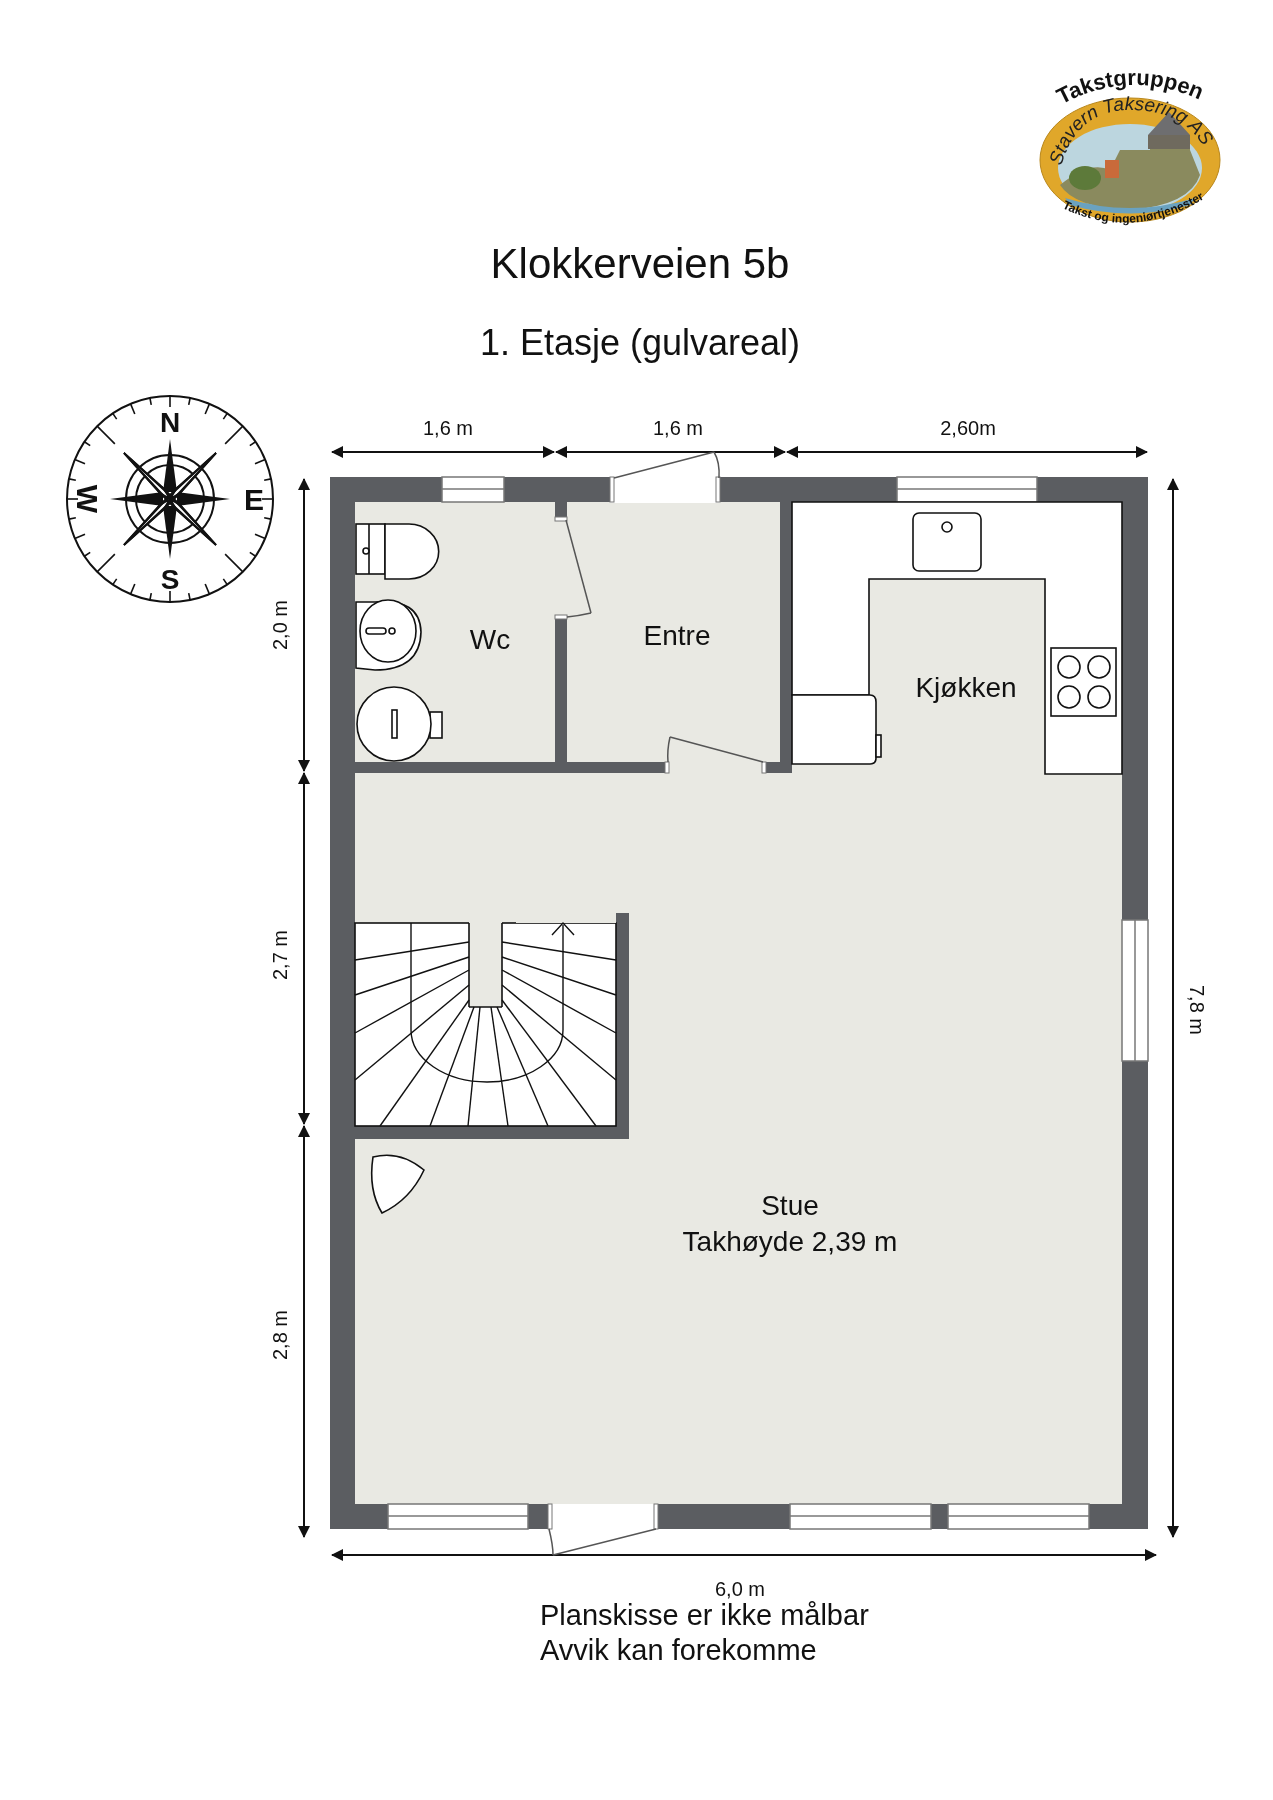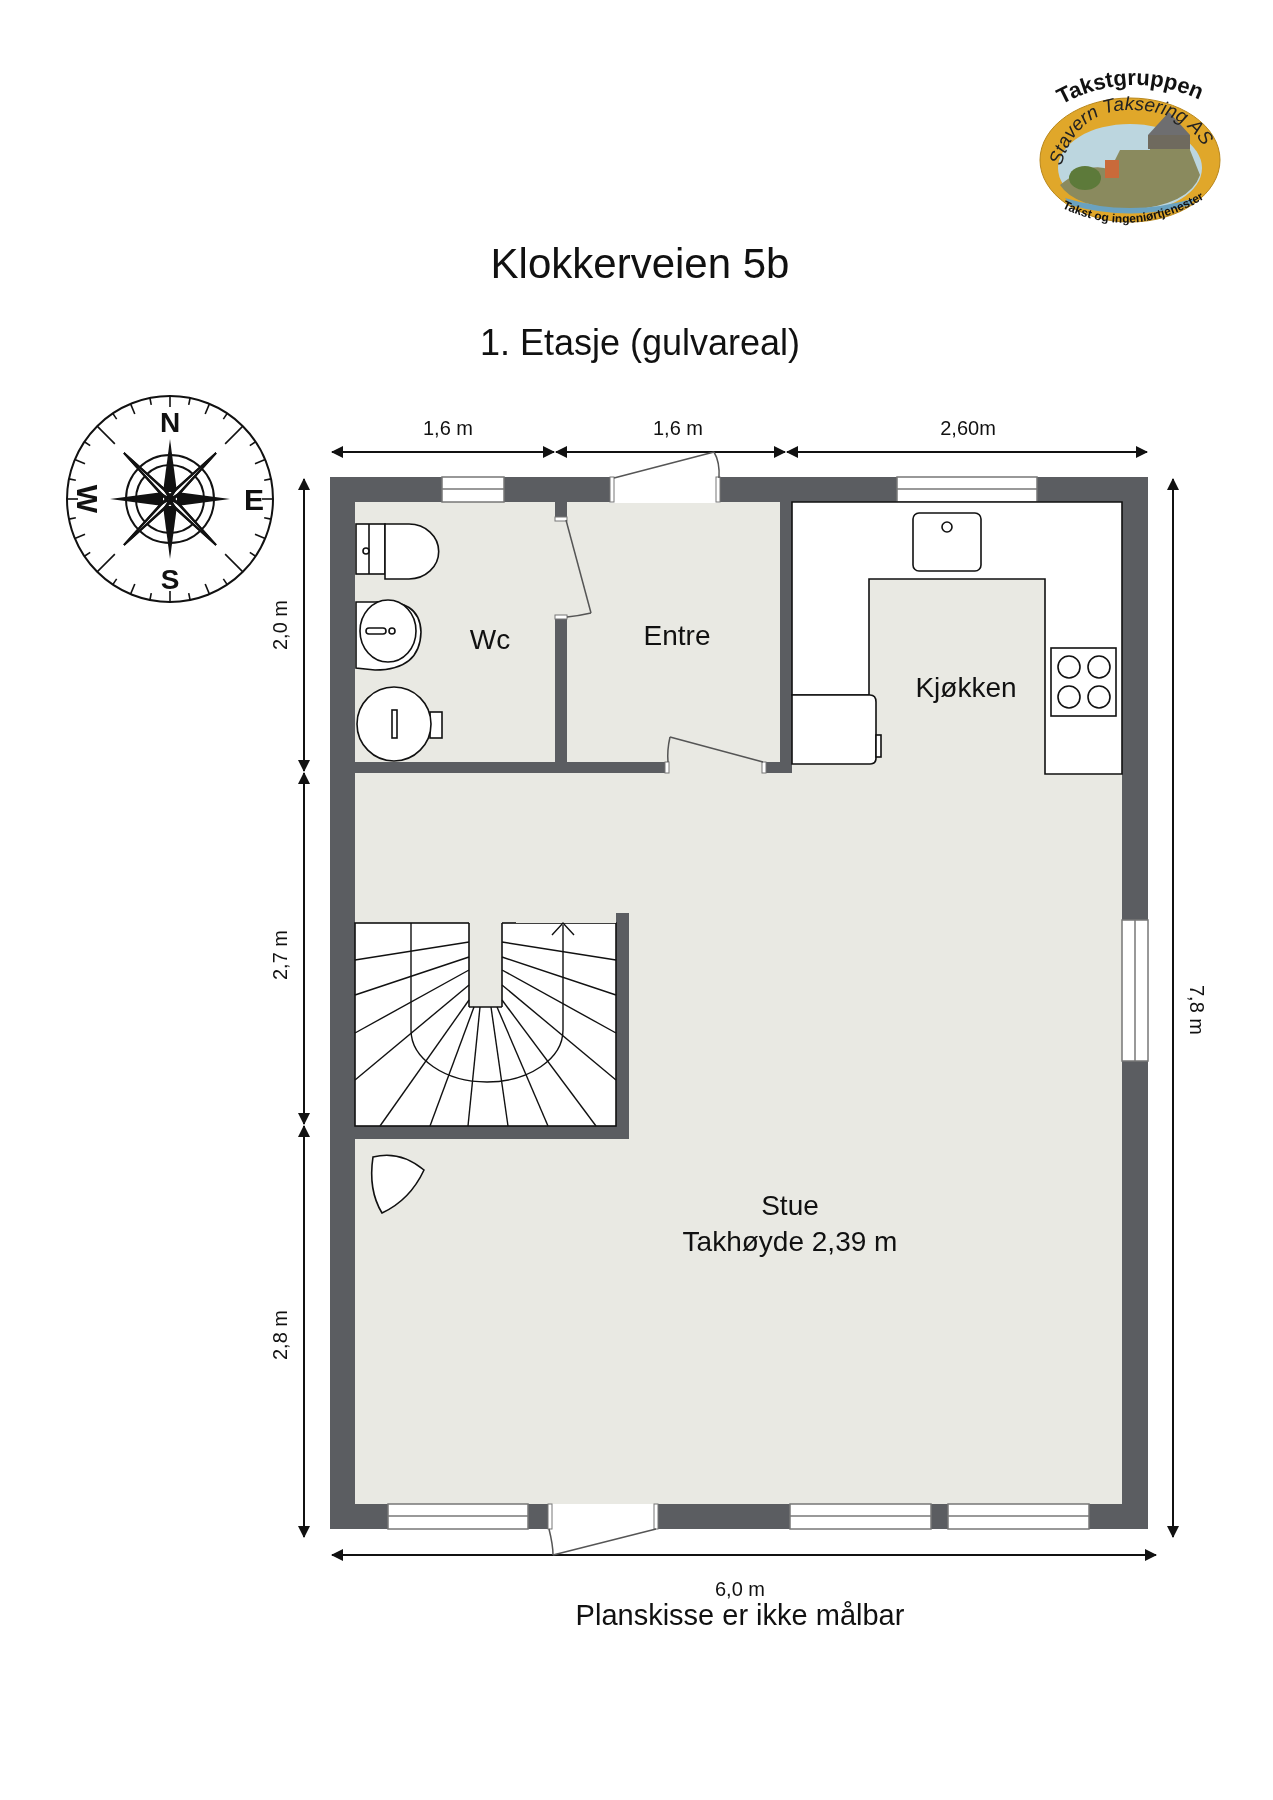--- a/index.html
+++ b/index.html
@@ -2,21 +2,21 @@
 <html><head>
 <meta charset="utf-8">
 <style>
   html, body { margin: 0; padding: 0; background: #ffffff; }
   body { width: 1273px; height: 1800px; position: relative; overflow: hidden; font-family: "Liberation Sans", sans-serif; color: #111; }
   .abs { position: absolute; }
   .center-text { text-align: center; white-space: nowrap; }
   #title { left: 0; width: 1280px; top: 240px; font-size: 42px; }
   #subtitle { left: 0; width: 1280px; top: 322px; font-size: 36px; }
   #footer { left: 540px; width: 400px; top: 1598px; font-size: 29px; line-height: 35px; }
-  #footer div { text-align: center; }
+  #footer div { }
   svg text { font-family: "Liberation Sans", sans-serif; }
   #plan { position: absolute; left: 0; top: 0; }
 </style>
 </head>
 <body>
 
 <div id="title" class="abs center-text">Klokkerveien 5b</div>
 <div id="subtitle" class="abs center-text">1. Etasje (gulvareal)</div>
 
 <svg id="plan" width="1273" height="1800" viewBox="0 0 1273 1800" xmlns="http://www.w3.org/2000/svg">
@@ -289,13 +289,14 @@
 
   <text x="490" y="649" font-size="28" text-anchor="middle" fill="#111">Wc</text>
   <text x="677" y="645" font-size="28" text-anchor="middle" fill="#111">Entre</text>
   <text x="966" y="697" font-size="28" text-anchor="middle" fill="#111">Kjøkken</text>
   <text x="790" y="1215" font-size="28" text-anchor="middle" fill="#111">Stue</text>
   <text x="790" y="1251" font-size="28" text-anchor="middle" fill="#111">Takhøyde 2,39 m</text>
 </svg>
 
 <div id="footer" class="abs">
   <div>Planskisse er ikke målbar</div>
+  <div>Avvik kan forekomme</div>
 </div>
 
 </body></html>

